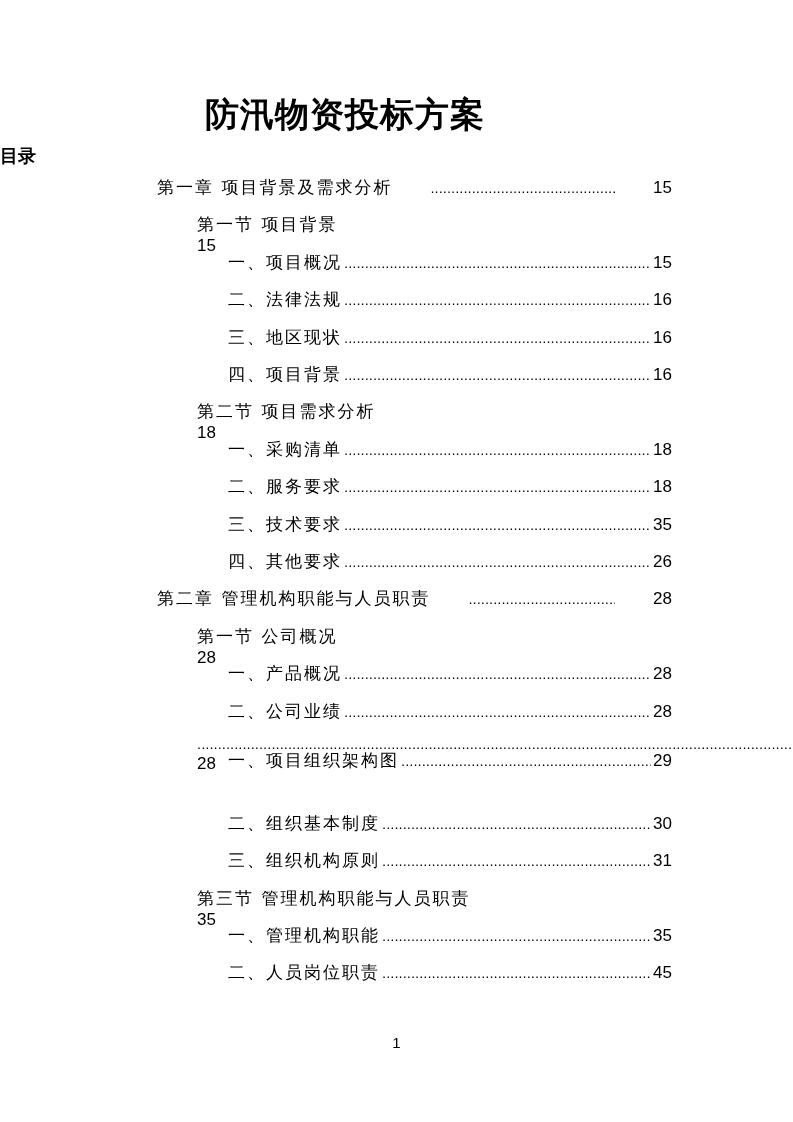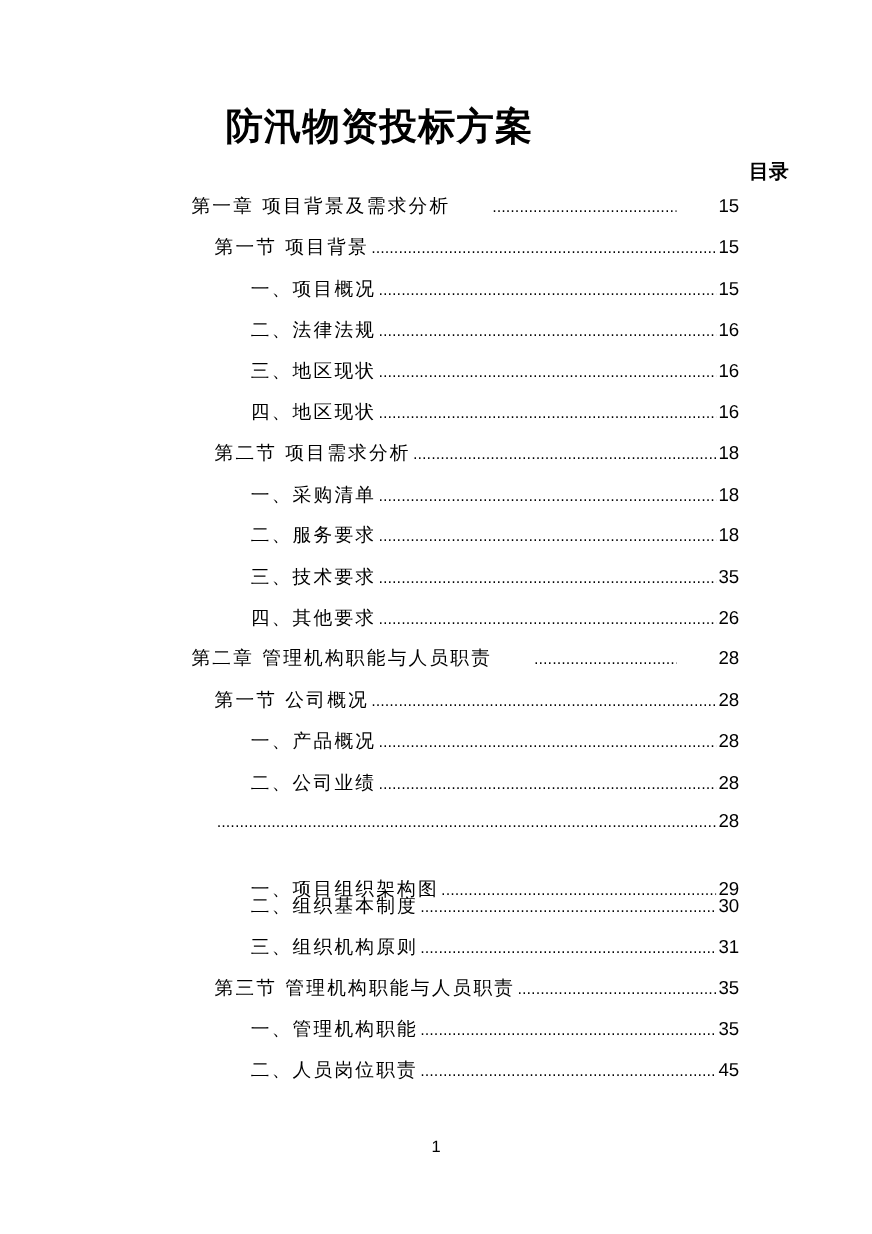--- a/index.html
+++ b/index.html
@@ -1,27 +1,27 @@
 <!DOCTYPE html>
 <html><head>
   <meta charset="utf-8">
   <style>
     html, body { margin: 0; padding: 0; background: #ffffff; }
     body { width: 793px; height: 1122px; position: relative; overflow: hidden;
            font-family: "DejaVu Sans", "Liberation Sans", sans-serif; color: #000; }
     .title { position: absolute; top: 92px; left: 0; width: 690px; text-align: center;
              font-size: 34px; font-weight: bold; letter-spacing: 1px;
              font-family: "DejaVu Sans", sans-serif; }
-    .toc-heading { position: absolute; top: 144px; left: 0; width: 717px; text-align: right;
+    .toc-heading { position: absolute; top: 144px; left: 0; width: 717px; text-align: left;
                    font-size: 18px; font-weight: bold; }
     .toc { position: absolute; top: 176px; left: 0; width: 793px; }
     .toc-row { position: absolute; display: flex; align-items: baseline; height: 37px;
                right: 121px; font-size: 17px; letter-spacing: 2px; }
-    .toc-row.l1 { left: 174px; gap: 36px; }
-    .toc-row.l2 { left: 195px; }
+    .toc-row.l1 { left: 157px; gap: 36px; }
+    .toc-row.l2 { left: 195px; flex-direction: column; }
     .toc-row.l3 { left: 228px; }
     .toc-label { white-space: nowrap; }
     .toc-dots { flex: 1; overflow: hidden; white-space: nowrap; margin: 0 2px;
                 letter-spacing: 0; font-size: 13px; }
     .toc-dots::after { content: "........................................................................................................................................................................"; }
     .toc-page { white-space: nowrap; letter-spacing: 0; font-family: "Liberation Sans", sans-serif; font-size: 17px; }
     .page-number { position: absolute; top: 1034px; left: 0; width: 793px; text-align: center;
                    font-size: 15px; font-family: "Liberation Sans", sans-serif; }
   </style>
 </head>
@@ -50,21 +50,21 @@
     <span class="toc-label">二、法律法规</span>
     <span class="toc-dots"></span>
     <span class="toc-page">16</span>
   </div>
   <div class="toc-row l3" style="top:149.6px">
     <span class="toc-label">三、地区现状</span>
     <span class="toc-dots"></span>
     <span class="toc-page">16</span>
   </div>
   <div class="toc-row l3" style="top:187px">
-    <span class="toc-label">四、地区现状</span>
+    <span class="toc-label">四、项目背景</span>
     <span class="toc-dots"></span>
     <span class="toc-page">16</span>
   </div>
   <div class="toc-row l2" style="top:224.4px">
     <span class="toc-label">第二节  项目需求分析</span>
     <span class="toc-dots"></span>
     <span class="toc-page">18</span>
   </div>
   <div class="toc-row l3" style="top:261.8px">
     <span class="toc-label">一、采购清单</span>
@@ -103,21 +103,21 @@
   </div>
   <div class="toc-row l3" style="top:523.6px">
     <span class="toc-label">二、公司业绩</span>
     <span class="toc-dots"></span>
     <span class="toc-page">28</span>
   </div>
   <div class="toc-row l2" style="top:561px">
     <span class="toc-dots"></span>
     <span class="toc-page">28</span>
   </div>
-  <div class="toc-row l3" style="top:621px">
+  <div class="toc-row l3" style="top:573px">
     <span class="toc-label">一、项目组织架构图</span>
     <span class="toc-dots"></span>
     <span class="toc-page">29</span>
   </div>
   <div class="toc-row l3" style="top:635.8px">
     <span class="toc-label">二、组织基本制度</span>
     <span class="toc-dots"></span>
     <span class="toc-page">30</span>
   </div>
   <div class="toc-row l3" style="top:673.2px">

